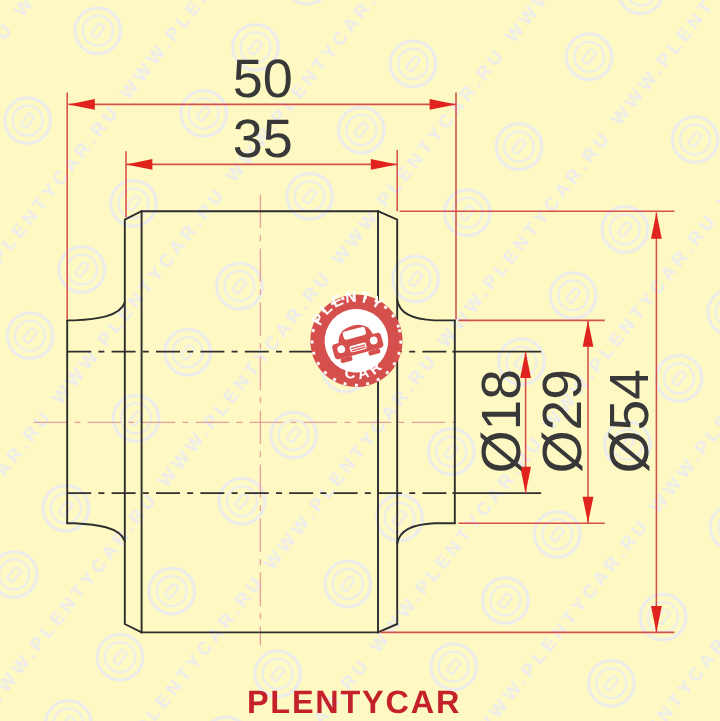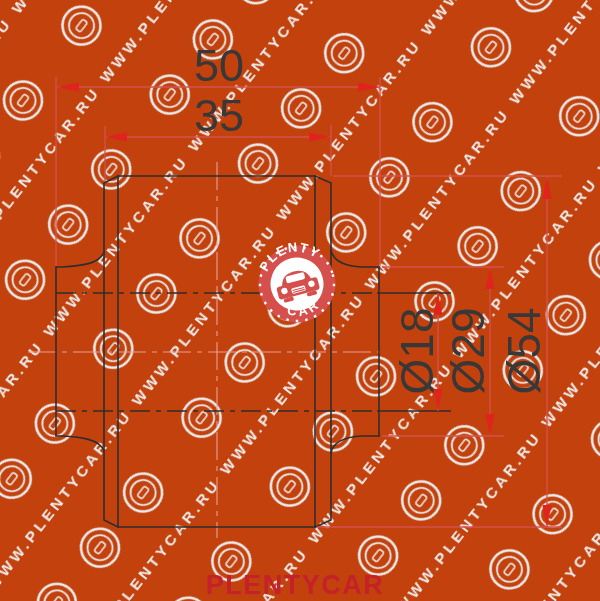--- a/index.html
+++ b/index.html
@@ -1,17 +1,17 @@
 <!DOCTYPE html>
 <html><head>
 <meta charset="utf-8">
 <style>
   html,body{margin:0;padding:0;background:#ffffff;}
   .stage{
-    position:relative;width:600px;height:601px;overflow:hidden;background:#c2410c;
+    position:relative;width:600px;height:601px;overflow:hidden;background:#fef9c3;
     font-family:"Liberation Sans", sans-serif;
   }
   .layer{position:absolute;left:0;top:0;}
   .wmtext{
     font-family:"Liberation Sans", sans-serif;
     font-size:15.5px;font-weight:bold;letter-spacing:3.5px;fill:#ececec;
   }
   .dimtext{
     font-family:"Liberation Sans", sans-serif;
     font-size:45px;fill:#383838;

